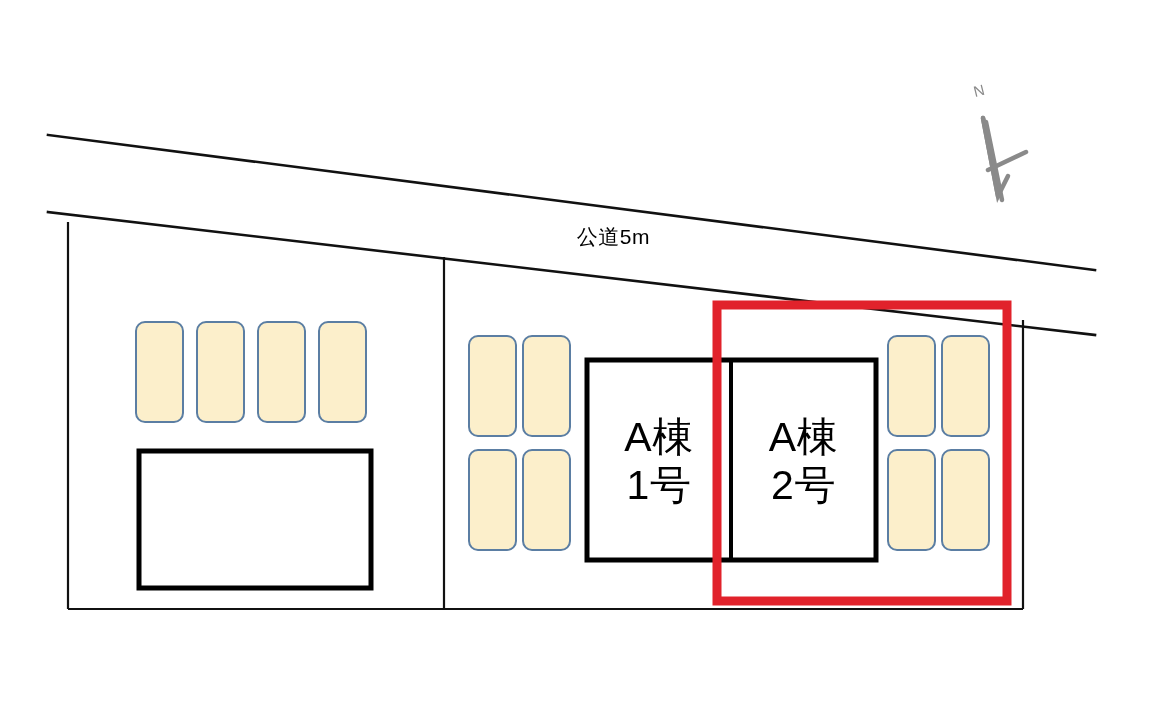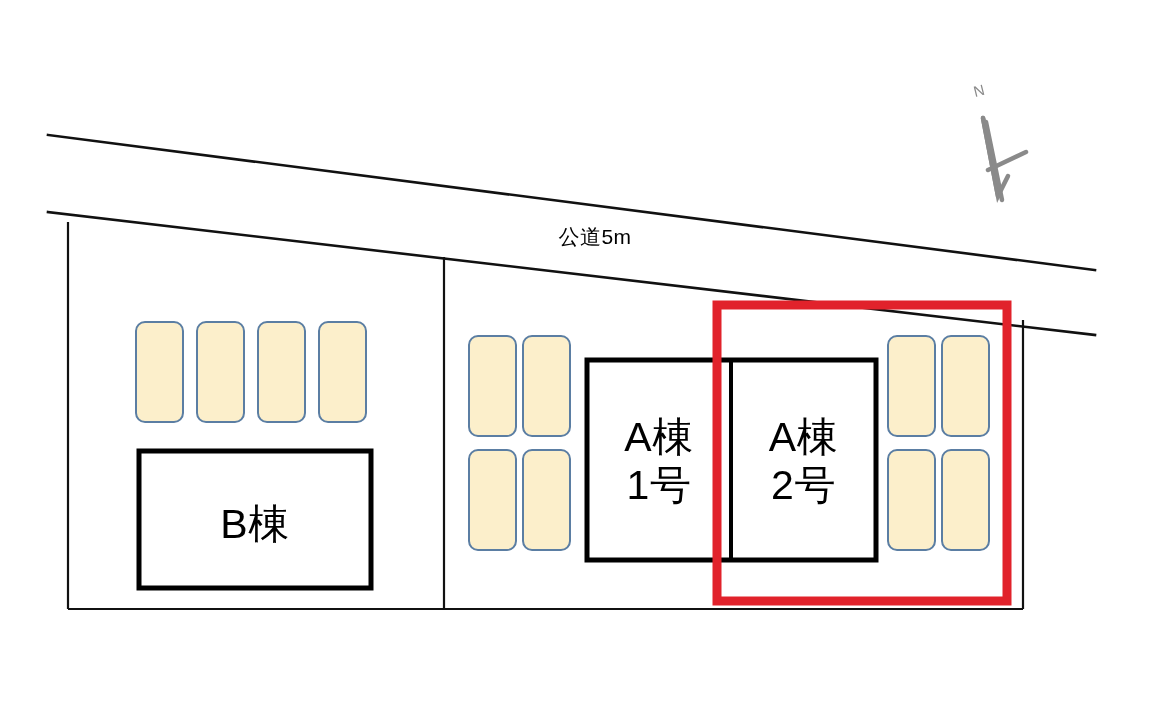--- a/index.html
+++ b/index.html
@@ -134,23 +134,22 @@
 
     <g>
       <path class="compass" d="M 983 118 L 998 196 L 1008 176"></path>
       <path class="compass" d="M 983 118 L 998 196"></path>
       <path class="compass" d="M 988 170 L 1026 152"></path>
       <path class="compass" d="M 986 122 L 1002 200"></path>
       <text class="compass-n" x="975" y="97" transform="rotate(-14 975 97)">N</text>
     </g>
   </svg>
 
-  <div class="label-text label-road" style="left:540px; top:225px; width:110px;">公道5m</div>
+  <div class="label-text label-road" style="left:540px; top:225px; width:110px;text-align:right;">公道5m</div>
 
-  <div class="label-text label-building" style="left:139px; top:500px; width:232px;">B棟</div>
 
   <div class="label-text label-building" style="left:587px; top:413px; width:144px;">A棟
 1号</div>
 
   <div class="label-text label-building" style="left:731px; top:413px; width:145px;">A棟
 2号</div>
 
 </div>
 
 </body></html>

